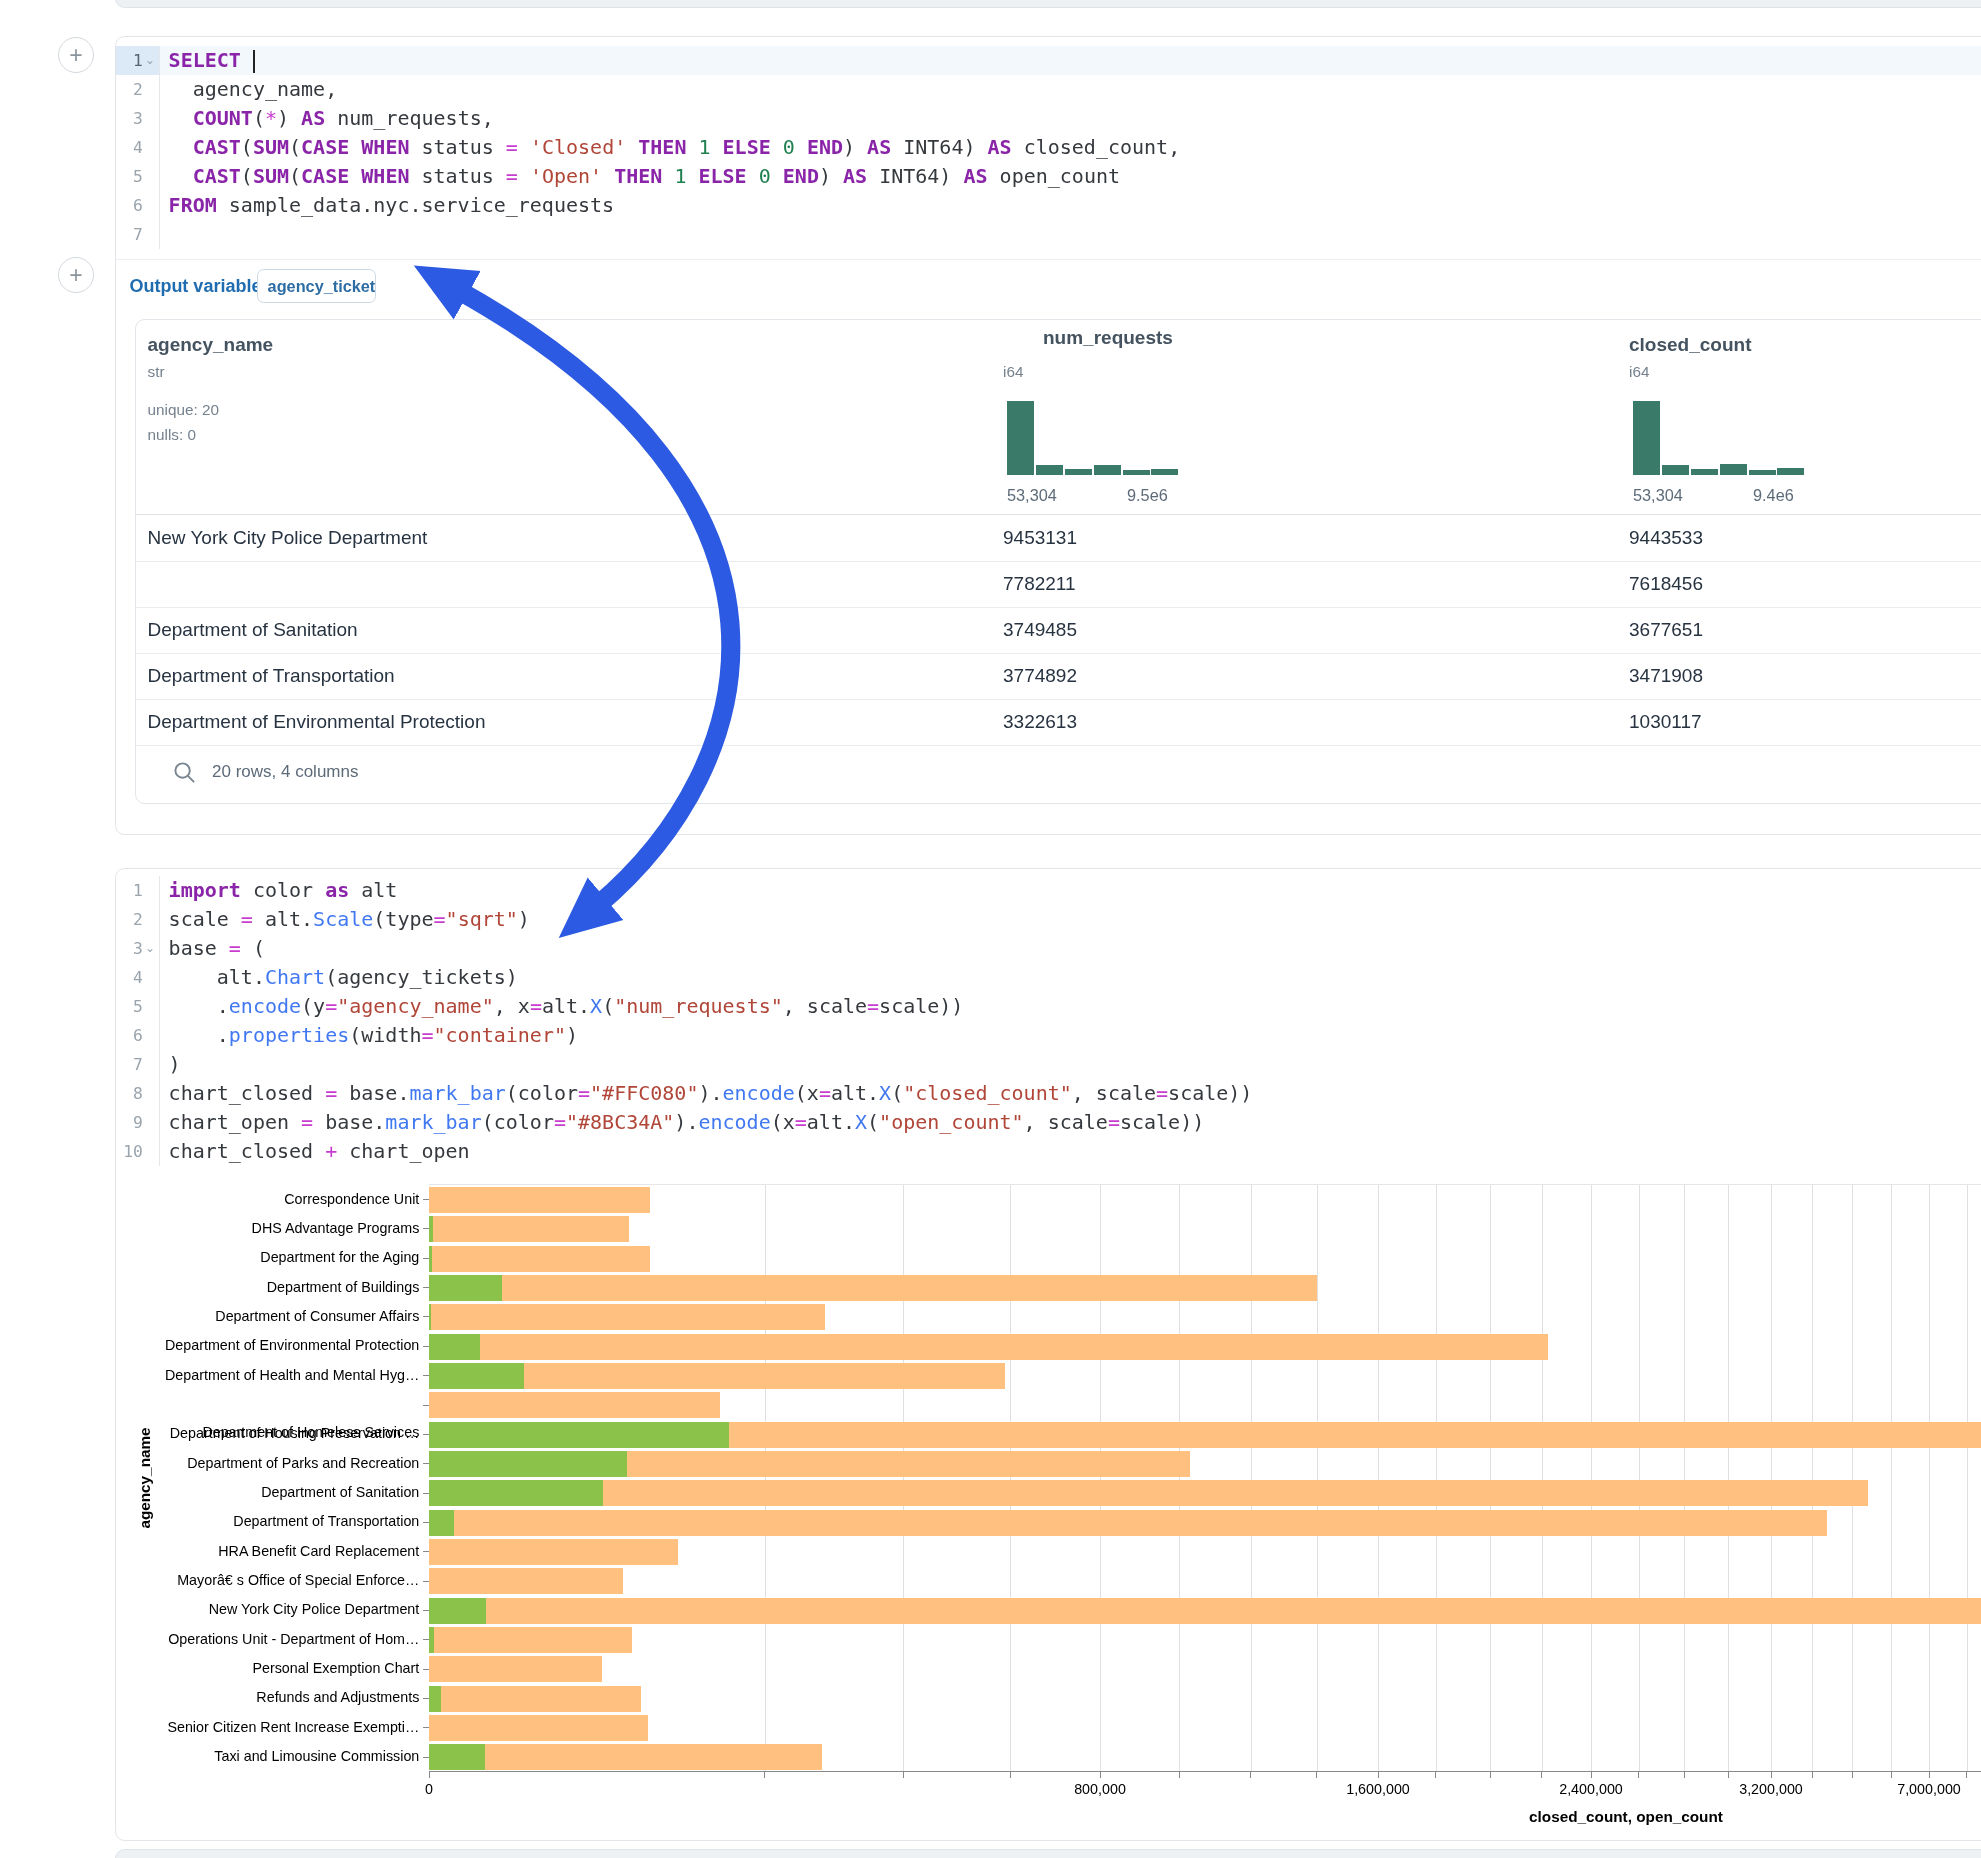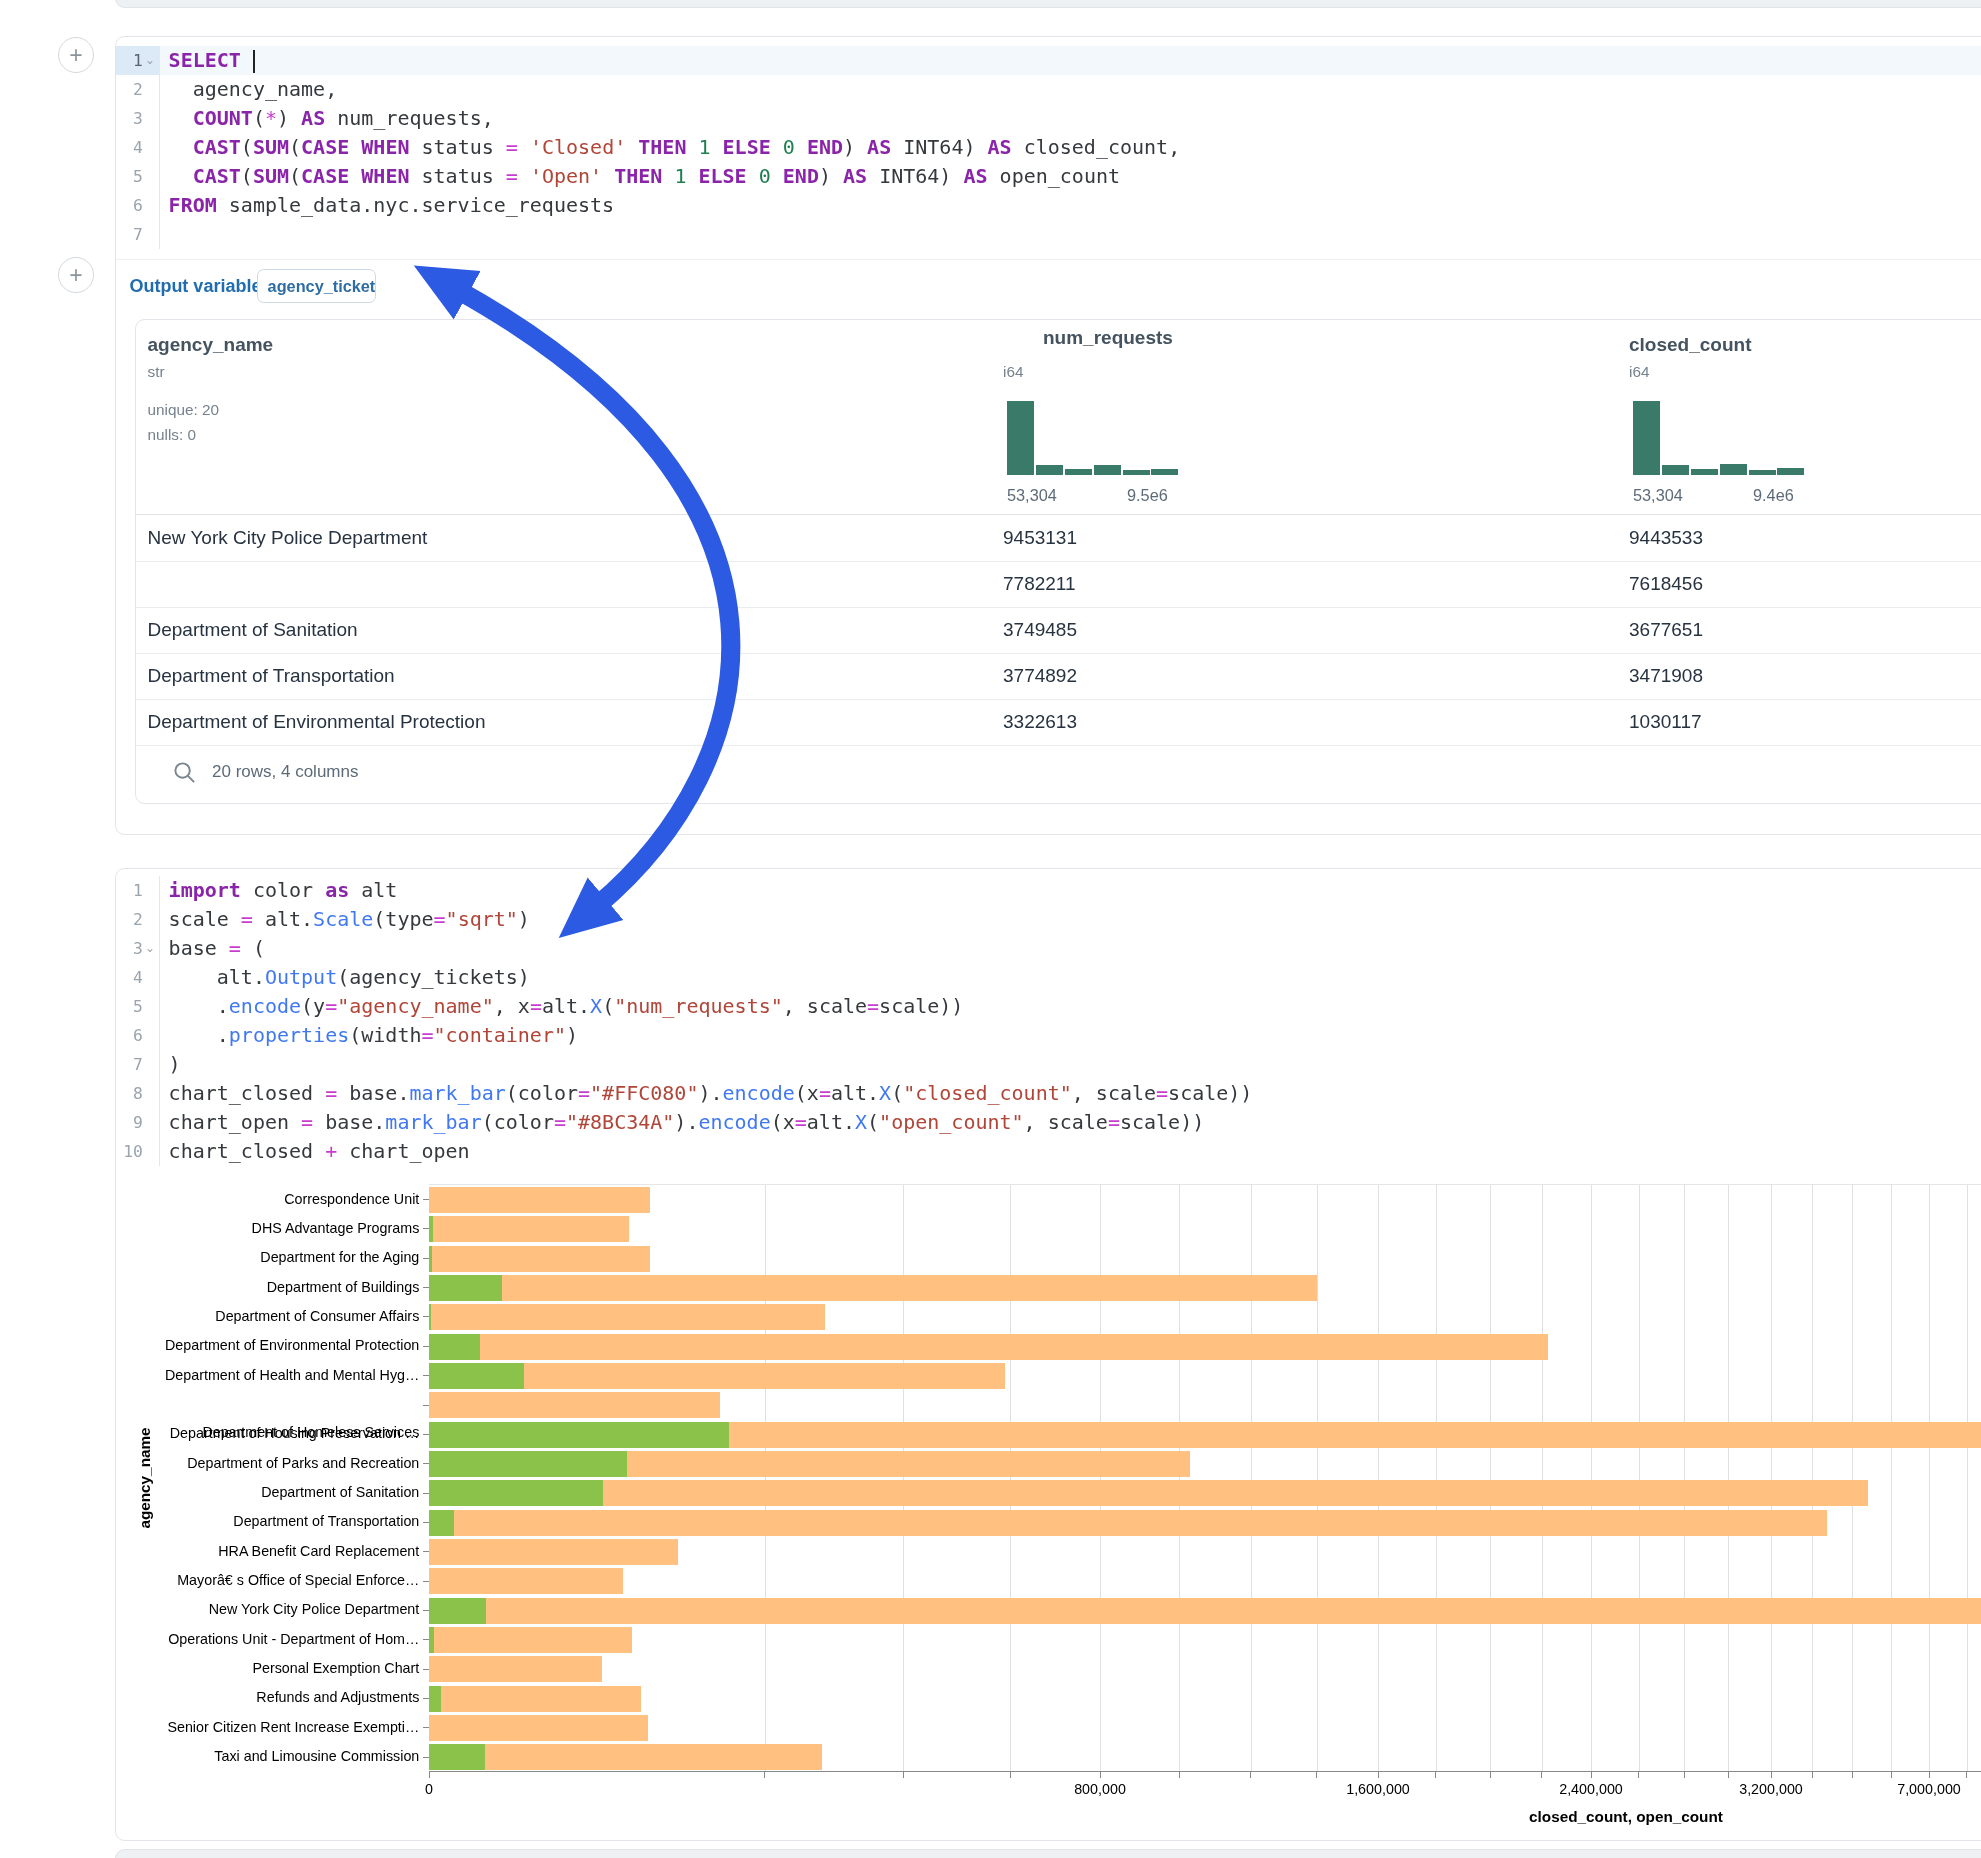--- a/index.html
+++ b/index.html
@@ -226,21 +226,21 @@
             <span class="lnum">3</span>
             <span class="fold">⌄</span>
           </div>
           <span class="ctext"><span>base </span><span class="tk-op">=</span><span> (</span></span>
         </div>
         <div class="code-line">
           <div class="gutter">
             <span class="lnum">4</span>
             <span class="fold"></span>
           </div>
-          <span class="ctext"><span>    alt.</span><span class="tk-fn">Output</span><span>(agency_tickets)</span></span>
+          <span class="ctext"><span>    alt.</span><span class="tk-fn">Chart</span><span>(agency_tickets)</span></span>
         </div>
         <div class="code-line">
           <div class="gutter">
             <span class="lnum">5</span>
             <span class="fold"></span>
           </div>
           <span class="ctext"><span>    .</span><span class="tk-fn">encode</span><span>(y</span><span class="tk-op">=</span><span class="tk-str">"agency_name"</span><span>, x</span><span class="tk-op">=</span><span>alt.</span><span class="tk-fn">X</span><span>(</span><span class="tk-str">"num_requests"</span><span>, scale</span><span class="tk-op">=</span><span>scale))</span></span>
         </div>
         <div class="code-line">
           <div class="gutter">

